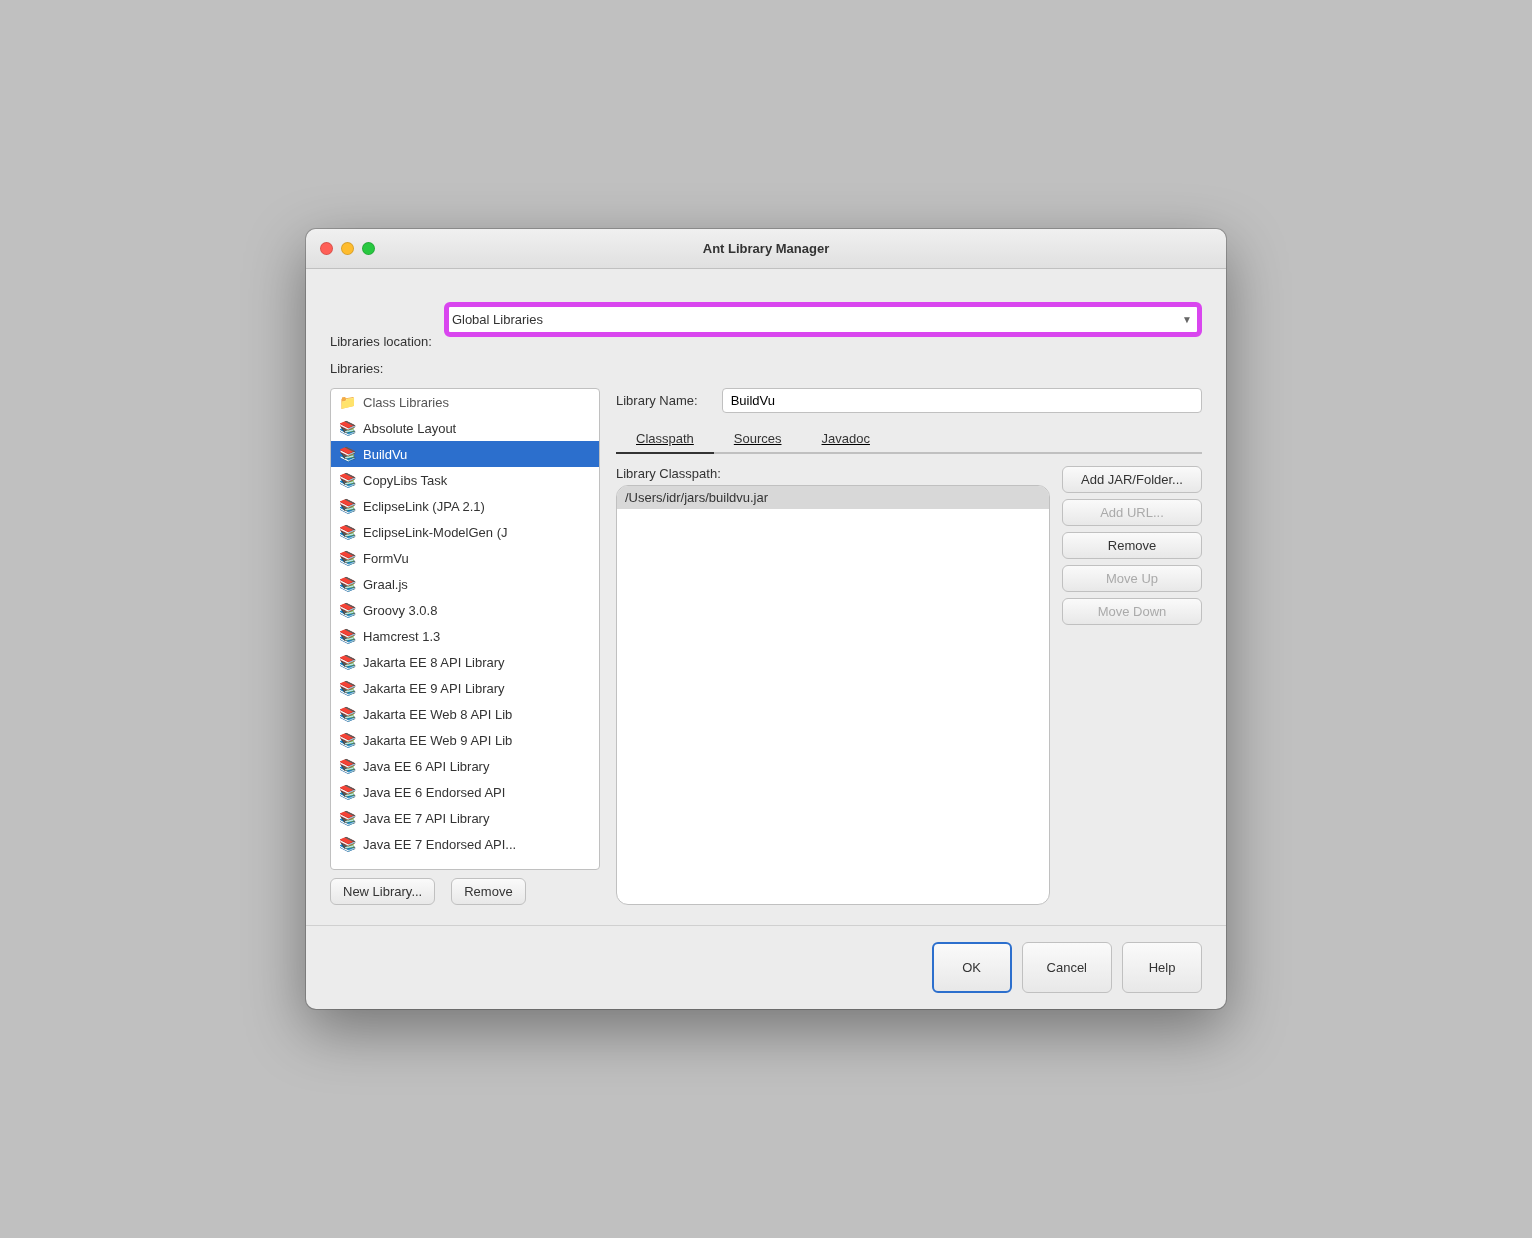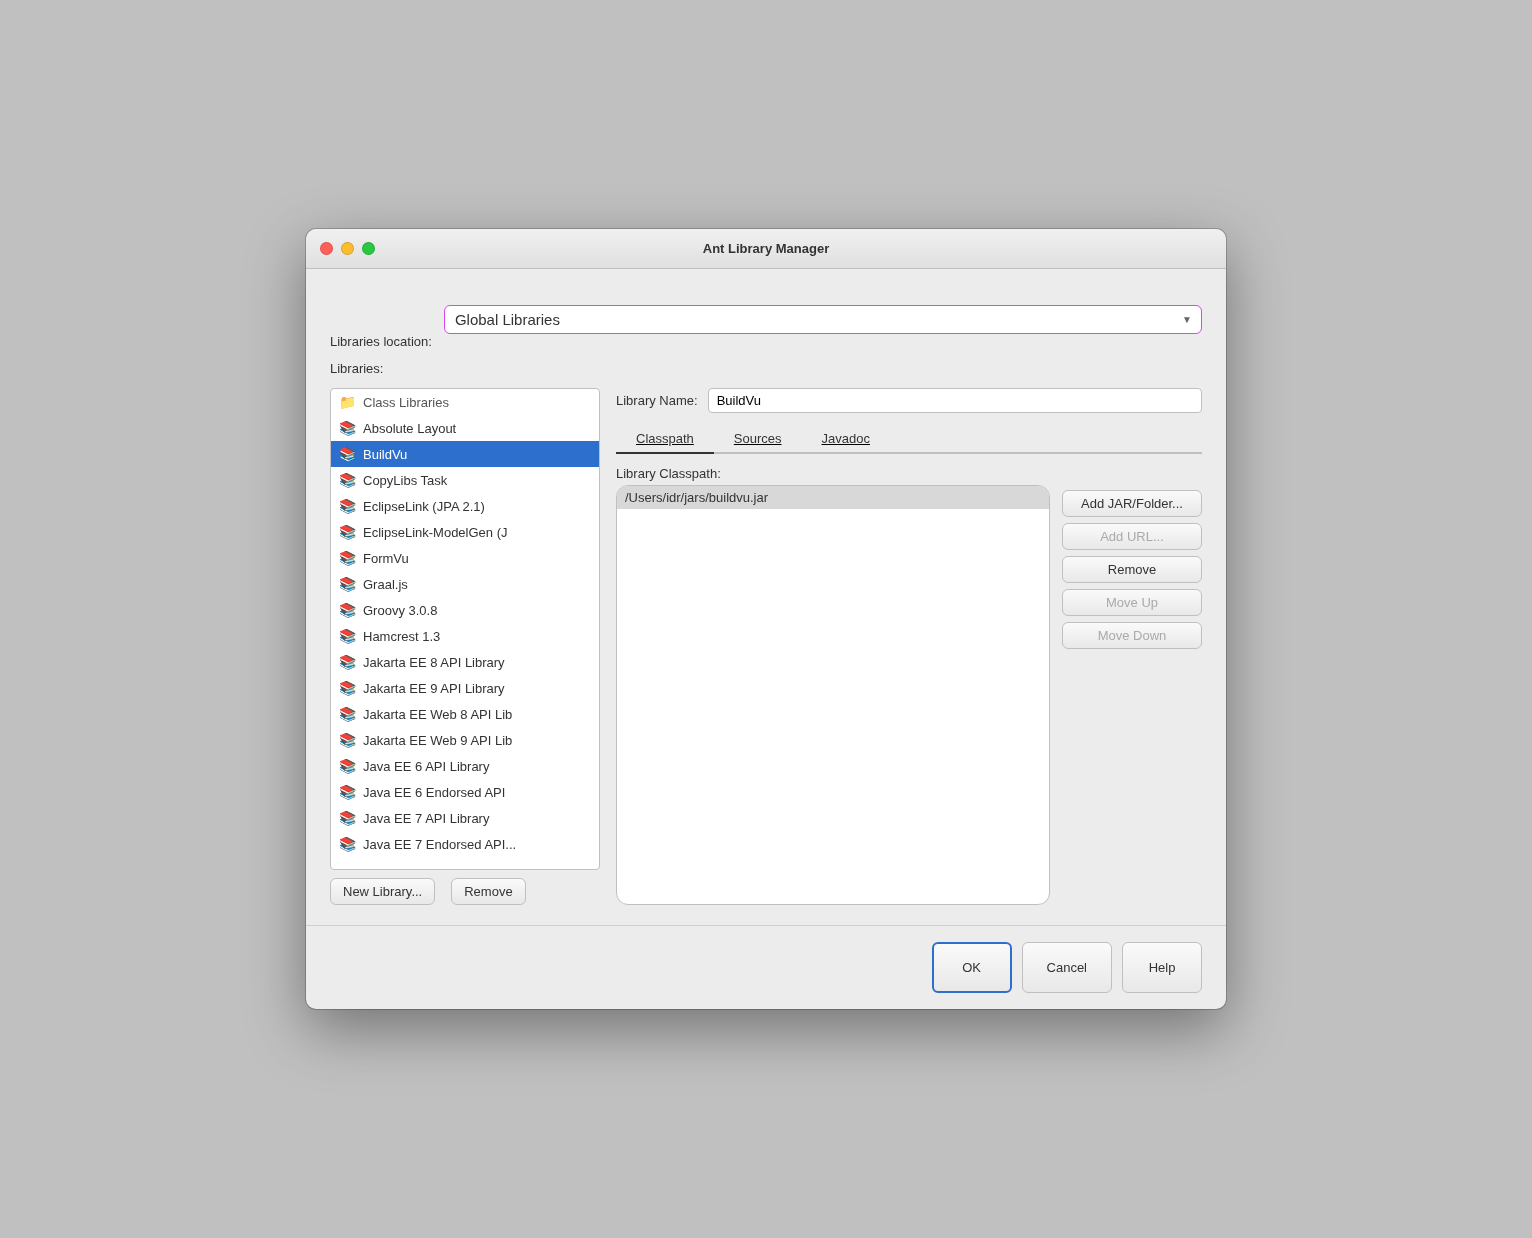--- a/index.html
+++ b/index.html
@@ -89,24 +89,24 @@
     .location-select-wrapper {
       flex: 1;
       position: relative;
     }
 
     .location-select-wrapper select {
       width: 100%;
       appearance: none;
       -webkit-appearance: none;
       background: white;
-      border: 1px solid #d946ef;
+      border: 5px solid #d946ef;
       border-radius: 6px;
-      padding: 5px 30px 5px 10px;
-      font-size: 15px;
+      padding: 5px 30px 5px 3px;
+      font-size: 13px;
       color: #333;
       cursor: pointer;
     }
 
     .location-select-wrapper::after {
       content: '▼';
       position: absolute;
       right: 10px;
       top: 50%;
       transform: translateY(-50%);
@@ -188,21 +188,21 @@
     .right-panel {
       flex: 1;
       display: flex;
       flex-direction: column;
       gap: 12px;
     }
 
     .library-name-row {
       display: flex;
       align-items: center;
-      gap: 10px;
+      gap: 24px;
     }
 
     .library-name-label {
       font-size: 13px;
       color: #333;
       white-space: nowrap;
       font-weight: 500;
     }
 
     .library-name-input {
@@ -270,21 +270,20 @@
       background: #d8d8d8;
       cursor: pointer;
     }
 
     .classpath-buttons {
       display: flex;
       flex-direction: column;
       gap: 6px;
       width: 140px;
       padding-top: 0;
-      margin-top: 24px;
     }
 
     .btn {
       padding: 5px 12px;
       font-size: 13px;
       border-radius: 6px;
       border: 1px solid #c0c0c0;
       background: linear-gradient(to bottom, #fafafa, #e8e8e8);
       cursor: pointer;
       color: #333;

